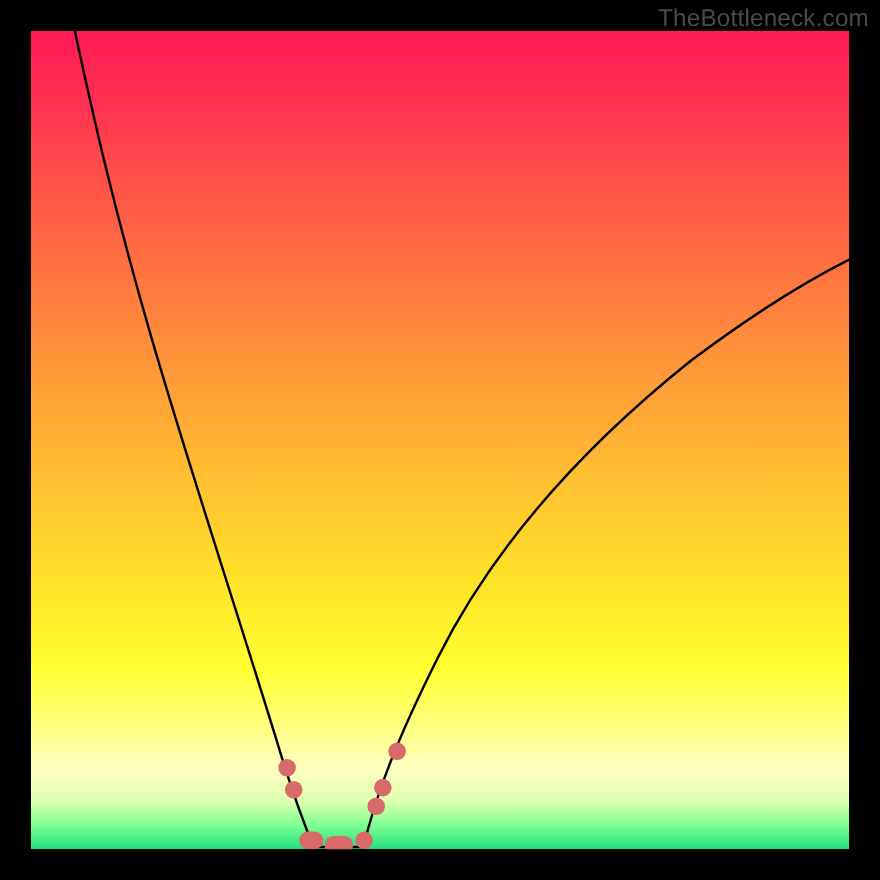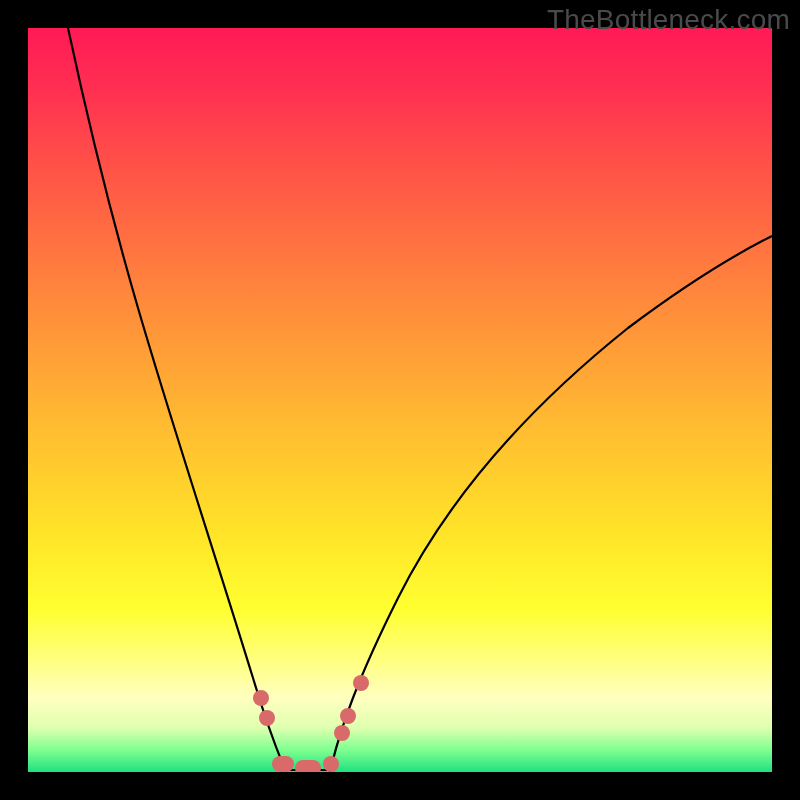--- a/index.html
+++ b/index.html
@@ -36,21 +36,21 @@
       #e0ffb0 94%,
       #80ff90 97%,
       #20e080 100%
     );
   }
   .watermark {
     position: absolute;
     top: 4px;
     right: 10px;
     color: #4a4a4a;
-    font-size: 28px;
+    font-size: 22px;
     font-weight: 500;
     letter-spacing: 0.2px;
     z-index: 5;
   }
   svg.curve {
     position: absolute;
     inset: 0;
     width: 100%;
     height: 100%;
   }

